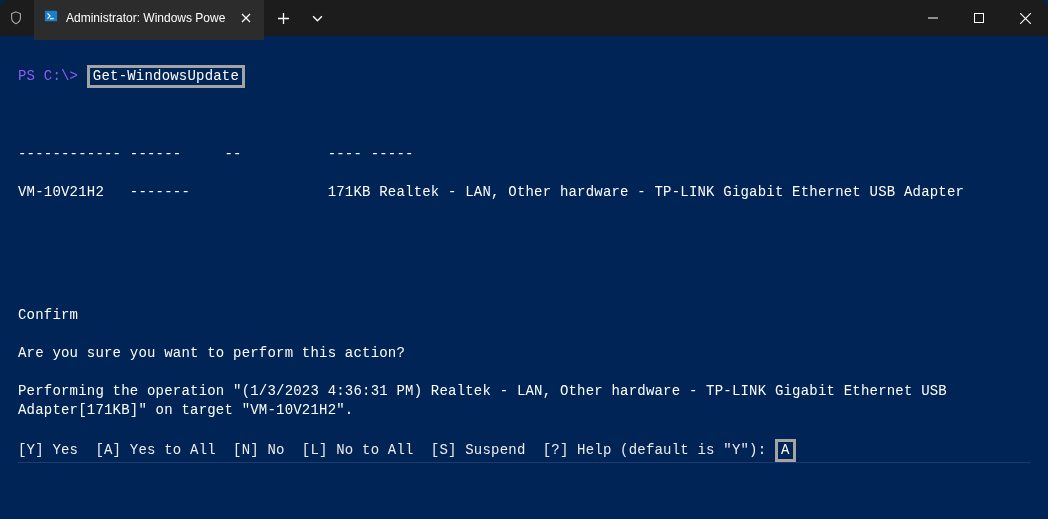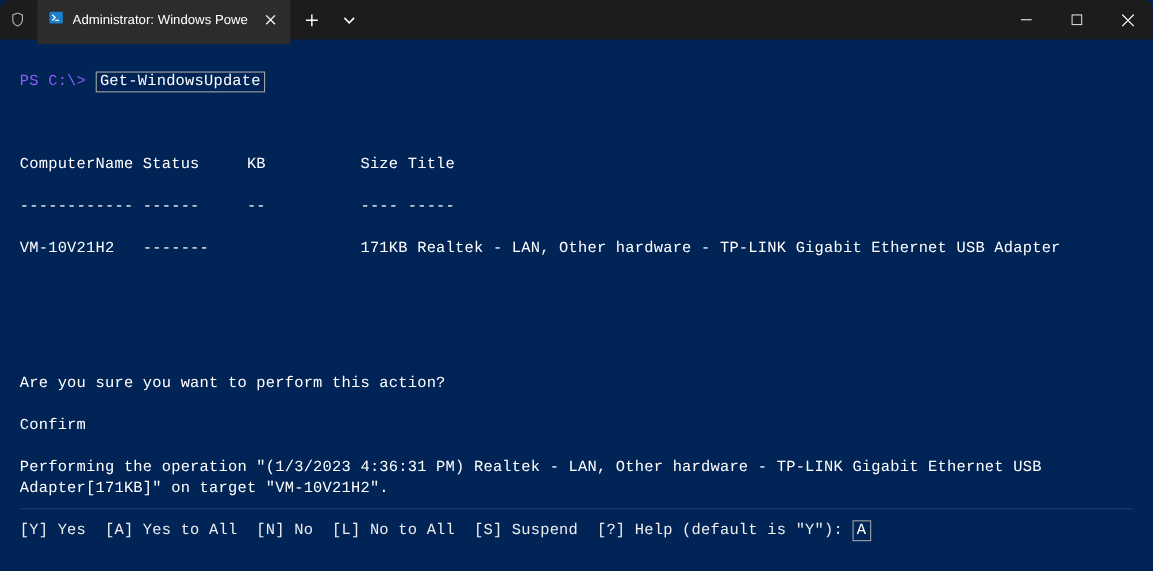--- a/index.html
+++ b/index.html
@@ -83,21 +83,21 @@
       cursor: pointer;
     }
     .terminal {
       padding: 10px 18px;
       white-space: pre;
       line-height: 19px;
       letter-spacing: 0.2px;
     }
     .prompt { color: #8b5cf6; }
     .highlight {
-      border: 1px solid #a3a3a3;
+      border: 3px solid #a3a3a3;
       padding: 0 3px;
       display: inline-block;
       line-height: 17px;
     }
     .yellow { color: #eeedf0; }
     .row { display: block; }
     .spacer { height: 19px; }
     .spacer-big { height: 28px; }
     .bottom-line {
       position: absolute;
@@ -158,27 +158,26 @@
       <svg width="11" height="11" viewBox="0 0 10 10">
           <path d="M0 0 L10 10 M10 0 L0 10" stroke="#ffffff" stroke-width="1"></path>
         </svg>
     </div>
   </div>
 </div>
 
 <div class="terminal">
 <span class="row"><span class="prompt">PS C:\&gt;</span> <span class="highlight">Get-WindowsUpdate</span></span>
 <div class="spacer"></div>
-<span class="row">ComputerName Status     KB          Size Title</span>
 <span class="row">------------ ------     --          ---- -----</span>
 <span class="row">VM-10V21H2   -------                171KB Realtek - LAN, Other hardware - TP-LINK Gigabit Ethernet USB Adapter</span>
 <div class="spacer-big"></div>
 <div class="spacer"></div>
+<span class="row">Confirm</span>
 <span class="row">Are you sure you want to perform this action?</span>
-<span class="row">Confirm</span>
 <span class="row" style="white-space:pre-wrap">Performing the operation "(1/3/2023 4:36:31 PM) Realtek - LAN, Other hardware - TP-LINK Gigabit Ethernet USB Adapter[171KB]" on target "VM-10V21H2".</span>
 <span class="row"><span class="yellow">[Y] Yes  [A] Yes to All  [N] No  [L] No to All  [S] Suspend  [?] Help (default is "Y"):</span> <span class="highlight">A</span></span>
 
 
 
 
 
 
 <div class="bottom-line"></div>
 

